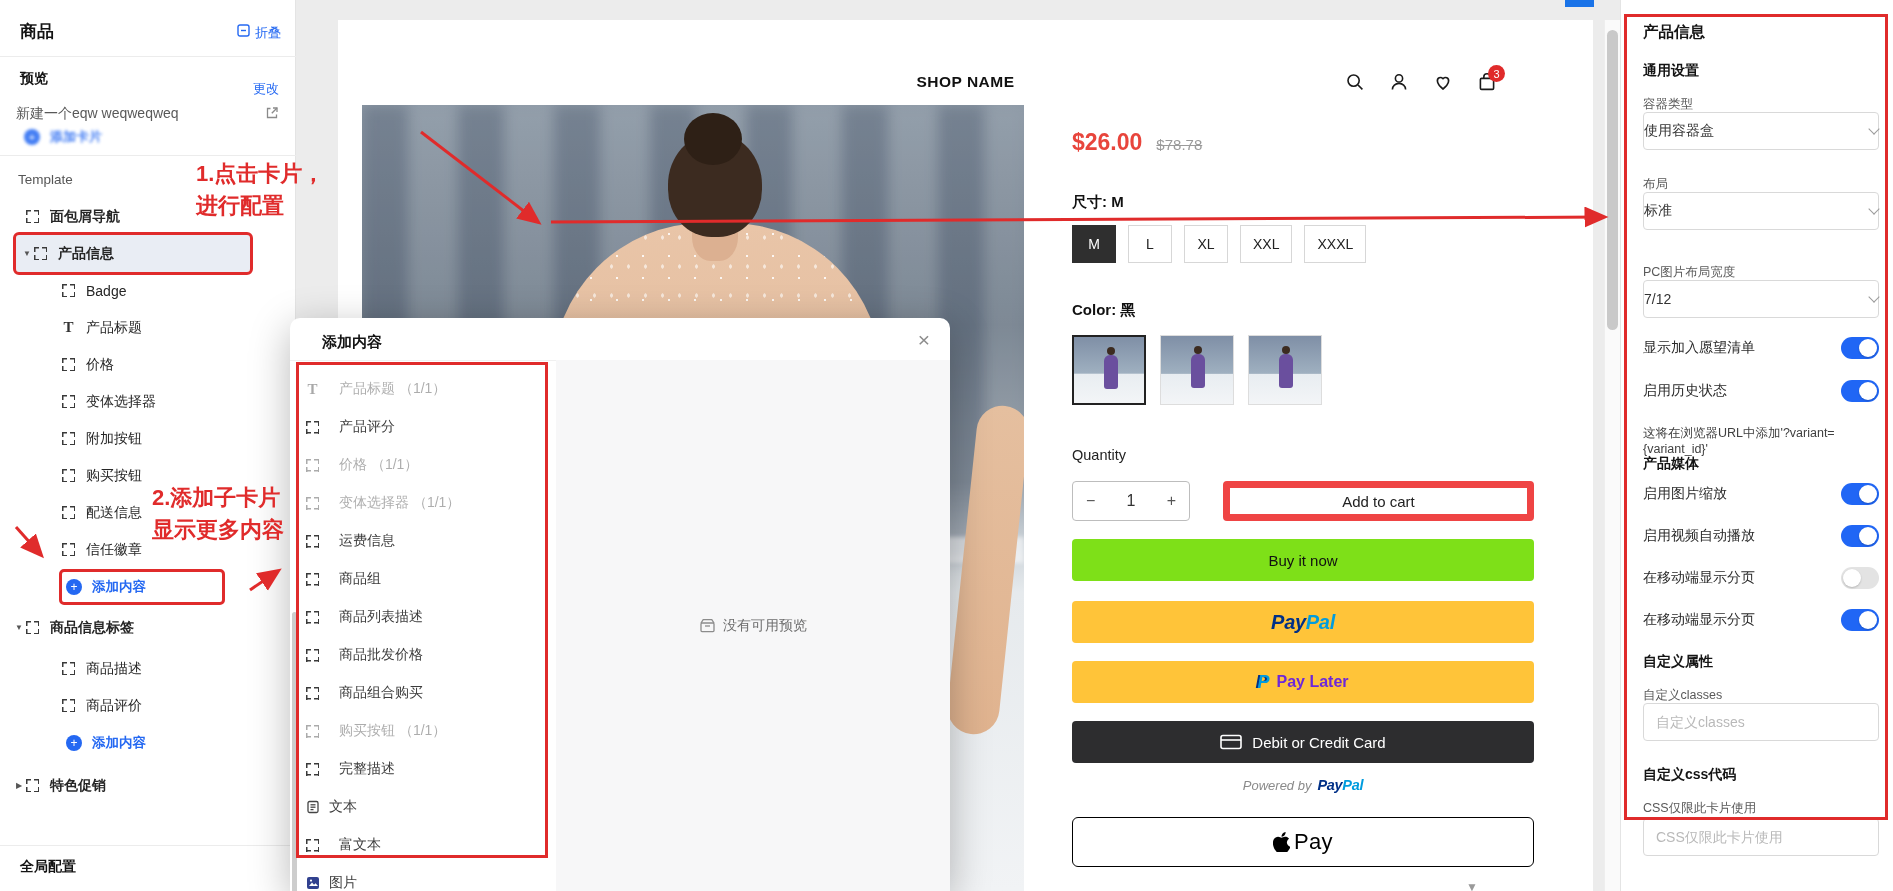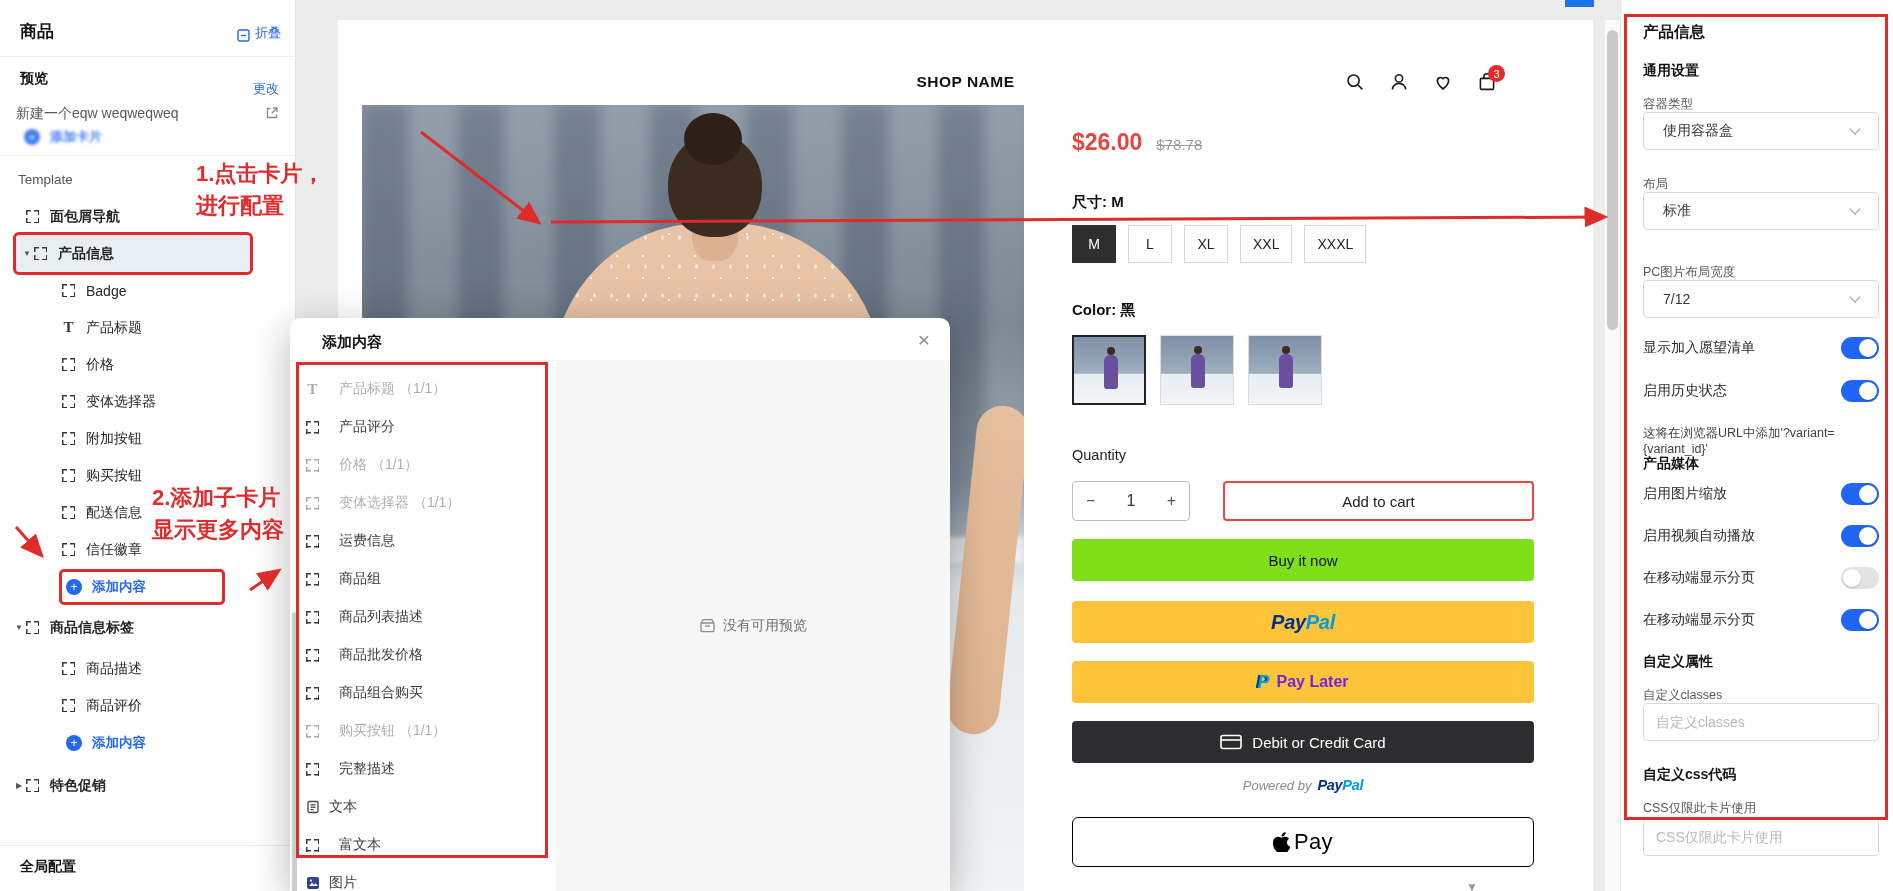--- a/index.html
+++ b/index.html
@@ -3,21 +3,21 @@
 <meta charset="utf-8">
 <style>
   *{margin:0;padding:0;box-sizing:border-box}
   html,body{background:#fff}
   body{font-family:"Liberation Sans","DejaVu Sans",sans-serif;}
   .screen{position:relative;width:1893px;height:891px;overflow:hidden;background:#ececec}
 
   
   .sidebar{position:absolute;left:0;top:0;width:296px;height:891px;background:#fff;border-right:1px solid #e4e4e4;z-index:5}
   .sb-title{position:absolute;left:20px;top:20px;font-size:17px;font-weight:700;color:#141414}
-  .collapse-btn{position:absolute;right:14px;top:24px;display:flex;align-items:flex-end;gap:5px;color:#2468f2;font-size:13px;cursor:pointer}
+  .collapse-btn{position:absolute;right:14px;top:24px;display:flex;align-items:flex-start;gap:5px;color:#2468f2;font-size:13px;cursor:pointer}
   .divider{position:absolute;left:0;width:296px;height:1px;background:#ececec}
   .sb-preview-label{position:absolute;left:20px;top:70px;font-size:14px;font-weight:700;color:#141414}
   .change-link{position:absolute;right:16px;top:80px;color:#2468f2;font-size:13px;cursor:pointer}
   .sb-preview-name{position:absolute;left:16px;top:105px;font-size:14px;color:#595959;width:240px;white-space:nowrap;overflow:hidden}
   .ext-icon{position:absolute;right:16px;top:106px}
   .clipped-row{position:absolute;left:24px;top:126px;display:flex;align-items:center;gap:10px;filter:blur(1.6px);opacity:.85;height:22px;overflow:hidden}
   .clip-dot{width:16px;height:16px;border-radius:50%;background:#2468f2;color:#fff;font-size:11px;display:flex;align-items:center;justify-content:center}
   .clip-txt{color:#2468f2;font-size:13px;font-weight:600}
   .template-label{position:absolute;left:18px;top:172px;font-size:13.5px;color:#565656}
   .tree{position:absolute;left:0;top:198px;width:296px}
@@ -85,21 +85,21 @@
   .chip.on{background:#2f2f2f;color:#fff;border-color:#2f2f2f}
   .color-label{position:absolute;left:0;top:196px;font-size:15px;font-weight:700;color:#111}
   .thumbs{position:absolute;left:0;top:230px;display:flex;gap:14px}
   .thumb{width:74px;height:70px;border:1px solid #ddd;background:linear-gradient(180deg,#7f8fa6 0%,#9fb0c0 55%,#e8edf1 56%,#f3f5f7 100%);position:relative;cursor:pointer}
   .thumb.on{border:2px solid #222}
   .thumb .mini{position:absolute;left:30px;top:18px;width:14px;height:34px;background:#6a4f9e;border-radius:6px 6px 3px 3px}
   .thumb .mini::before{content:"";position:absolute;left:3px;top:-8px;width:8px;height:8px;border-radius:50%;background:#3c2b20}
   .qty-label{position:absolute;left:0;top:342px;font-size:14.5px;color:#222}
   .stepper{position:absolute;left:0;top:376px;width:118px;height:40px;border:1px solid #bdbdbd;border-radius:4px;display:flex;align-items:center;justify-content:space-between;padding:0 13px;font-size:16px;color:#333}
   .stepper .sbtn{cursor:pointer;color:#555}
-  .atc{position:absolute;left:151px;top:376px;width:311px;height:40px;border:2px solid #ef4444;border-radius:4px;background:#fff;display:flex;align-items:center;justify-content:center;font-size:15px;color:#222;cursor:pointer}
+  .atc{position:absolute;left:151px;top:376px;width:311px;height:40px;border:7px solid #ef4444;border-radius:4px;background:#fff;display:flex;align-items:center;justify-content:center;font-size:15px;color:#222;cursor:pointer}
   .paybtn{position:absolute;left:0;width:462px;height:42px;border-radius:4px;display:flex;align-items:center;justify-content:center;cursor:pointer}
   .buy-now{top:434px;background:#7ee018;color:#111;font-size:15px}
   .pp-btn{top:496px;background:#ffc439}
   .pl-btn{top:556px;background:#ffc439;gap:7px}
   .dc-btn{top:616px;background:#2d2d2f;color:#fff;font-size:15px;gap:10px}
   .pp-it{font-style:italic;font-weight:800;font-size:20px;letter-spacing:-.3px}
   .pp1{color:#003087}.pp2{color:#009cde}
   .pmark{font-style:italic;font-weight:800;font-size:18px;color:#009cde;text-shadow:-2px 0 0 #003087}
   .pl-txt{color:#6d28d9;font-size:16px;font-weight:600}
   .powered{position:absolute;left:0;top:672px;width:462px;display:flex;align-items:center;justify-content:center;gap:6px}
@@ -121,21 +121,21 @@
   .m-empty{color:#6d6d6d;font-size:14px}
   .m-scroll{position:absolute;left:2px;top:242px;width:5px;height:300px;background:#cdcdcd;border-radius:3px}
   .m-redbox{position:absolute;left:6px;top:44px;width:252px;height:496px;border:3px solid #e02b2b;pointer-events:none;z-index:3}
 
   
   .panel{position:absolute;left:1620px;top:0;width:273px;height:891px;background:#fff;border-left:1px solid #e4e4e4;z-index:5}
   .p-pad{position:absolute;left:22px;right:15px}
   .p-title{top:22px;font-size:15.5px;font-weight:700;color:#141414}
   .p-sect{font-size:14px;font-weight:700;color:#141414}
   .p-label{font-size:12.5px;color:#595959}
-  .sel{position:absolute;left:22px;width:236px;height:38px;border:1px solid #d9d9d9;border-radius:4px;display:flex;align-items:center;justify-content:space-between;padding:0 19px;font-size:14px;color:#333;cursor:pointer;background:#fff}
+  .sel{position:absolute;left:22px;width:236px;height:38px;border:1px solid #d9d9d9;border-radius:4px;display:flex;align-items:center;justify-content:space-between;padding:0 0;font-size:14px;color:#333;cursor:pointer;background:#fff}
   .chev{width:8px;height:8px;border-right:1.5px solid #9b9b9b;border-bottom:1.5px solid #9b9b9b;transform:rotate(45deg);margin-top:-4px}
   .tg-row{position:absolute;left:22px;width:236px;display:flex;align-items:center;justify-content:space-between;font-size:14px;color:#2a2a2a}
   .tg{width:38px;height:22px;border-radius:11px;position:relative;cursor:pointer;flex:none}
   .tg.on{background:#2066f5}.tg.off{background:#e3e3e3}
   .tg::after{content:"";position:absolute;top:2px;width:18px;height:18px;border-radius:50%;background:#fff;box-shadow:0 1px 2px rgba(0,0,0,.2)}
   .tg.on::after{right:2px}.tg.off::after{left:2px}
   .p-note{font-size:12.5px;color:#404040;width:240px}
   .inp{position:absolute;left:22px;width:236px;height:38px;border:1px solid #d9d9d9;border-radius:4px;padding:0 12px;font-size:14px;color:#333;background:#fff;outline:none}
   .inp::placeholder{color:#b9b9b9}
   .panel-redbox{position:absolute;left:3px;top:14px;width:264px;height:806px;border:3px solid #e02b2b;pointer-events:none}

